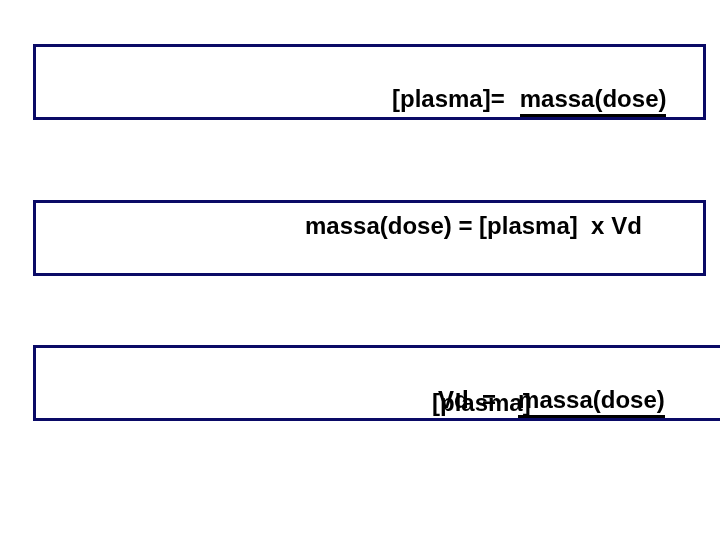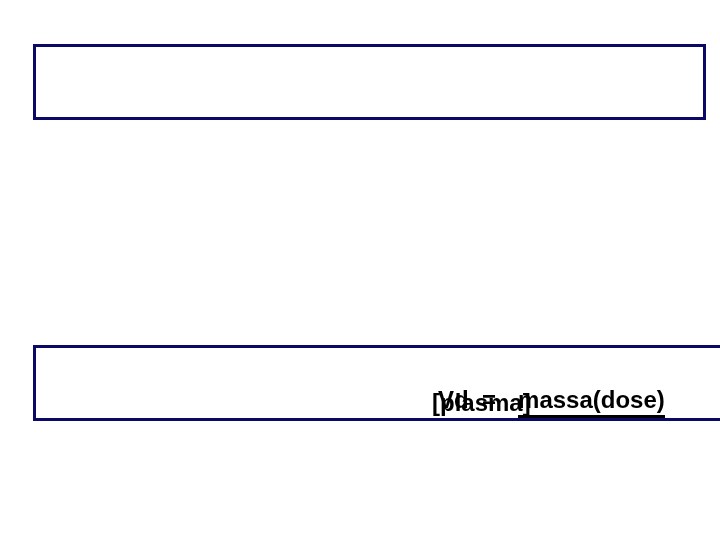--- a/index.html
+++ b/index.html
@@ -40,22 +40,28 @@
   }
   .gap15 { display: inline-block; width: 15px; }
   .gap22 { display: inline-block; width: 22px; }
 </style>
 </head>
 <body>
 
 <div class="slide">
 
   <div class="formula-box box-1">
+    <div class="fline" style="left:316px; top:7px;">
+      <span>[plasma]=</span><span class="gap15"></span><span class="frac-top">massa(dose)</span>
+    </div>
   </div>
 
+  <div class="formula-box box-2">
+    <div class="fline" style="left:269px; top:8px;">massa(dose) = [plasma]  x Vd</div>
+  </div>
 
   <div class="formula-box box-3">
     <div class="fline" style="left:362px; top:7px;">
       <span>Vd  =</span><span class="gap22"></span><span class="frac-top">massa(dose)</span>
     </div>
     <div class="fline" style="left:396px; top:40px;">[plasma]</div>
   </div>
 
 </div>
 

